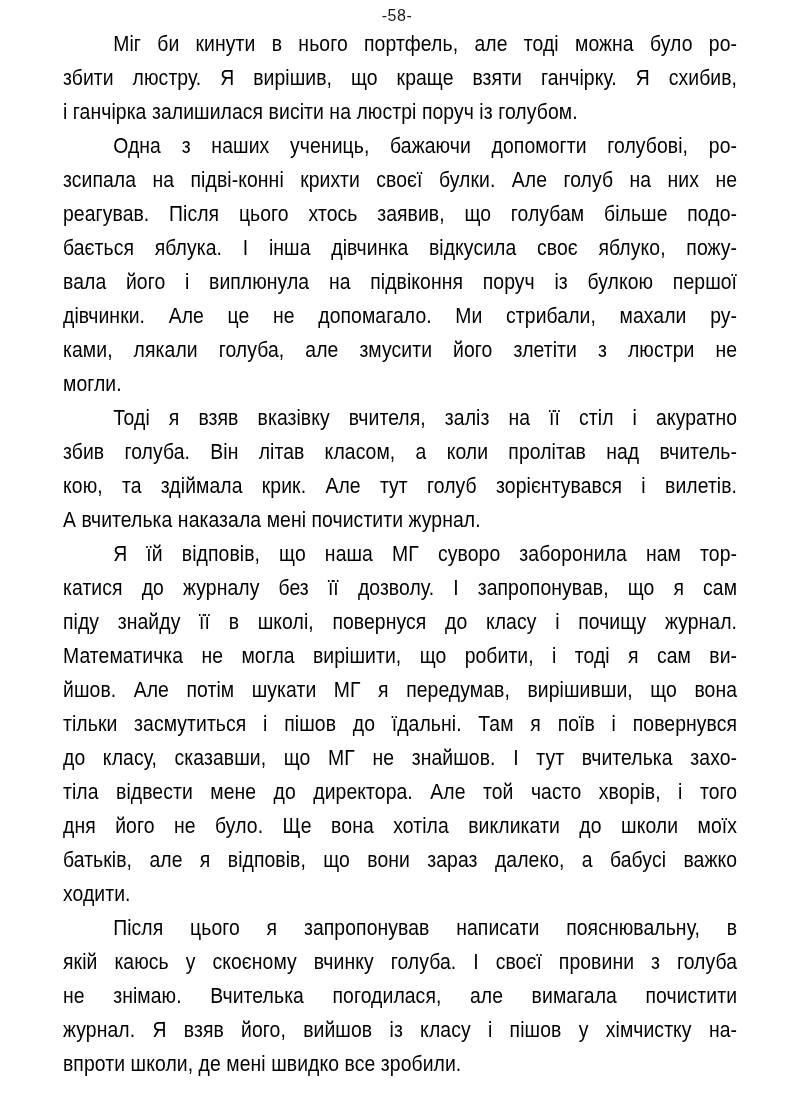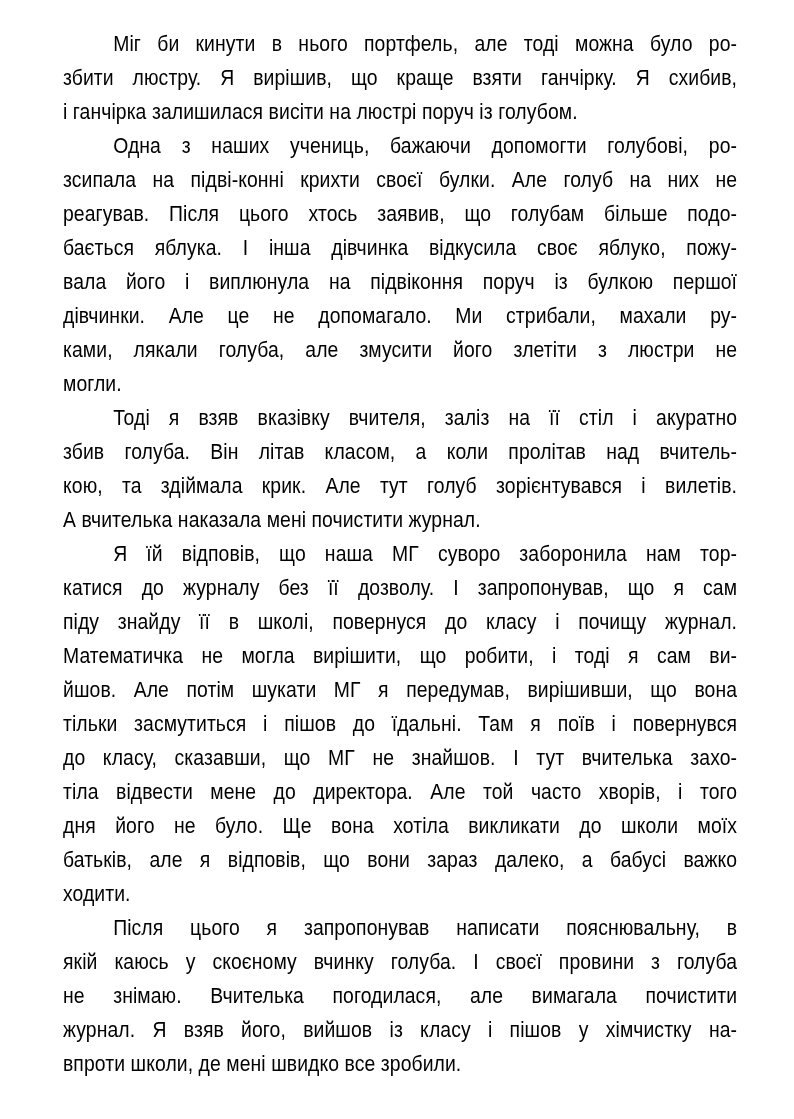--- a/index.html
+++ b/index.html
@@ -53,20 +53,21 @@
     text-indent: 57px;
   }
   .line.last {
     text-align-last: left;
   }
 </style>
 </head>
 <body>
 
 <div class="page">
+  <div class="page-number">-58-</div>
   <div class="text-block">
       <div class="paragraph">
         <div class="line first">Міг би кинути в нього портфель, але тоді можна було ро-</div>
         <div class="line">збити люстру. Я вирішив, що краще взяти ганчірку. Я схибив,</div>
         <div class="line last">і ганчірка залишилася висіти на люстрі поруч із голубом.</div>
       </div>
       <div class="paragraph">
         <div class="line first">Одна з наших учениць, бажаючи допомогти голубові, ро-</div>
         <div class="line">зсипала на підві-конні крихти своєї булки. Але голуб на них не</div>
         <div class="line">реагував. Після цього хтось заявив, що голубам більше подо-</div>

